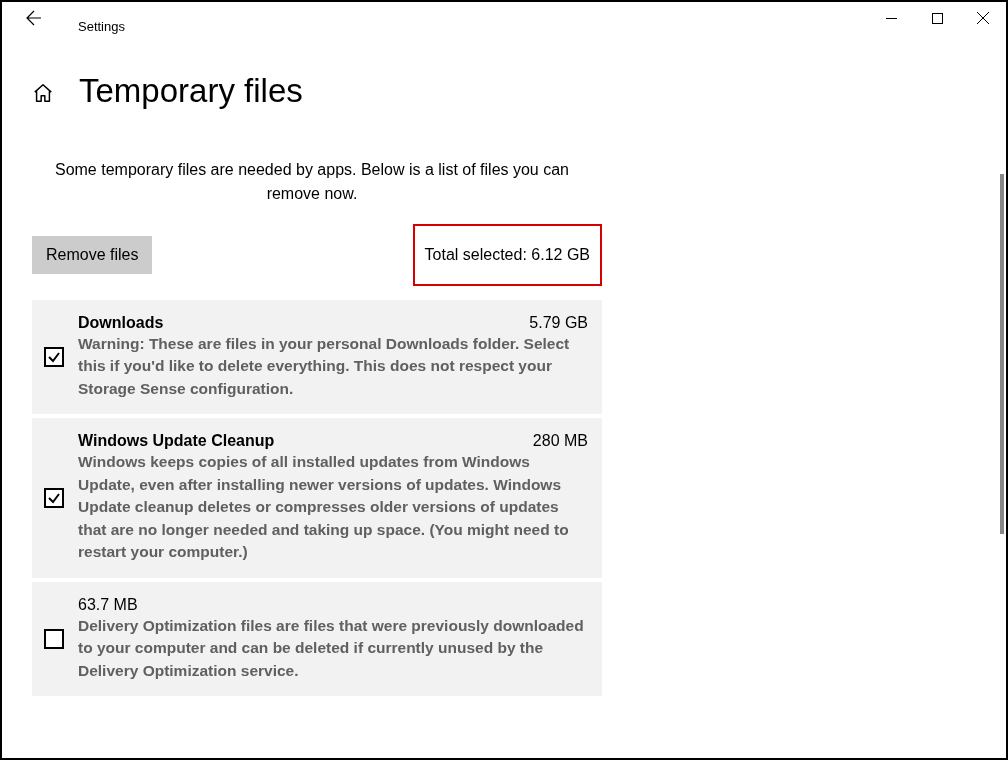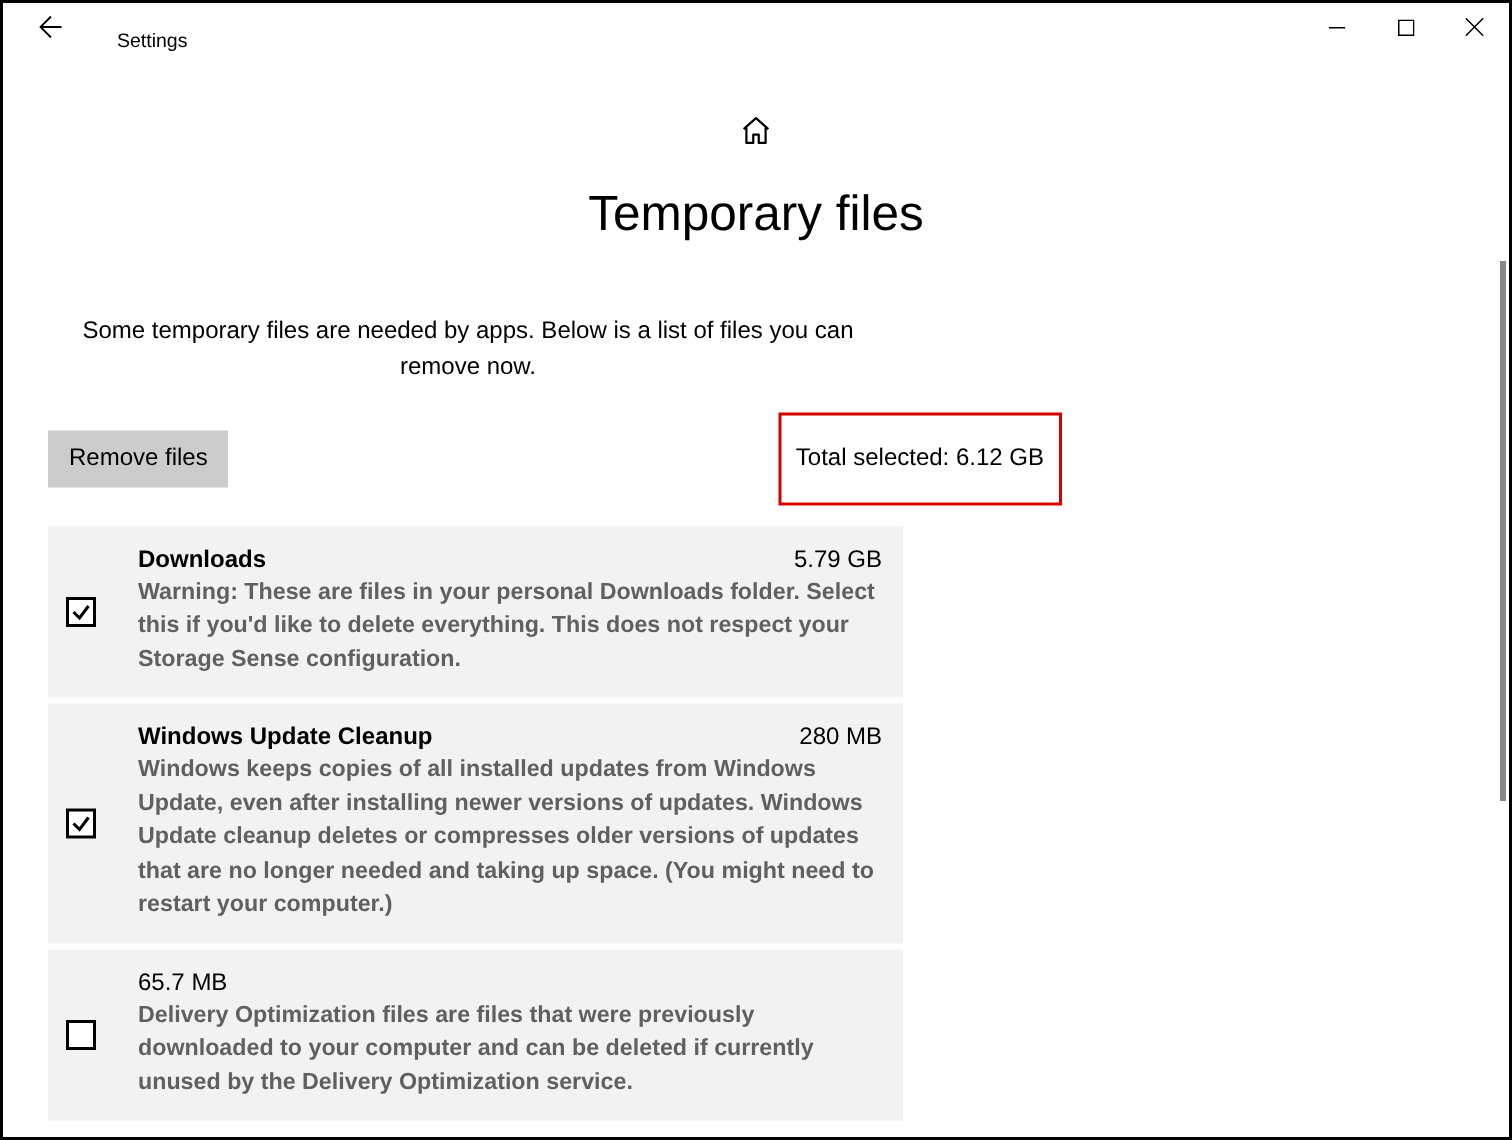--- a/index.html
+++ b/index.html
@@ -55,21 +55,20 @@
       padding: 38px 30px 0 30px;
       height: calc(100% - 32px);
       overflow: hidden;
       position: relative;
     }
     .header-row {
       display: flex;
       align-items: center;
       gap: 25px;
       margin-bottom: 48px;
-      flex-direction: column;
     }
     .home-icon {
       width: 22px;
       height: 22px;
       margin-top: 4px;
     }
     .page-title {
       font-size: 33px;
       font-weight: 400;
       letter-spacing: 0px;
@@ -79,21 +78,21 @@
       font-size: 16px;
       color: #000;
       line-height: 1.5;
       max-width: 560px;
       margin-bottom: 30px;
       text-align: center;
     }
     .action-row {
       display: flex;
       align-items: center;
-      width: 676px;
+      width: 570px;
       margin-bottom: 26px;
       position: relative;
     }
     .remove-btn {
       background: #cccccc;
       border: none;
       font-size: 16px;
       color: #000;
       padding: 10px 14px;
       font-family: inherit;
@@ -108,21 +107,21 @@
       color: #000;
     }
     .items-wrap {
       width: 570px;
     }
     .item {
       background: #f2f2f2;
       padding: 14px 14px 14px 12px;
       margin-bottom: 4px;
       display: flex;
-      gap: 26px;
+      gap: 12px;
     }
     .checkbox-col {
       display: flex;
       align-items: center;
       flex-shrink: 0;
       width: 22px;
     }
     .checkbox {
       width: 20px;
       height: 20px;
@@ -246,21 +245,21 @@
           </div>
           <div class="item-desc">Windows keeps copies of all installed updates from Windows Update, even after installing newer versions of updates. Windows Update cleanup deletes or compresses older versions of updates that are no longer needed and taking up space. (You might need to restart your computer.)</div>
         </div>
       </div>
       <div class="item">
         <div class="checkbox-col">
           <div class="checkbox"></div>
         </div>
         <div class="item-body">
           <div class="item-header">
-            <div class="item-size">65.7 MB</div>
+            <div class="item-size">63.7 MB</div>
           </div>
           <div class="item-desc">Delivery Optimization files are files that were previously downloaded to your computer and can be deleted if currently unused by the Delivery Optimization service.</div>
         </div>
       </div>
     </div>
 
   <div class="scrollbar"></div>
 </div>
 
 </body></html>

